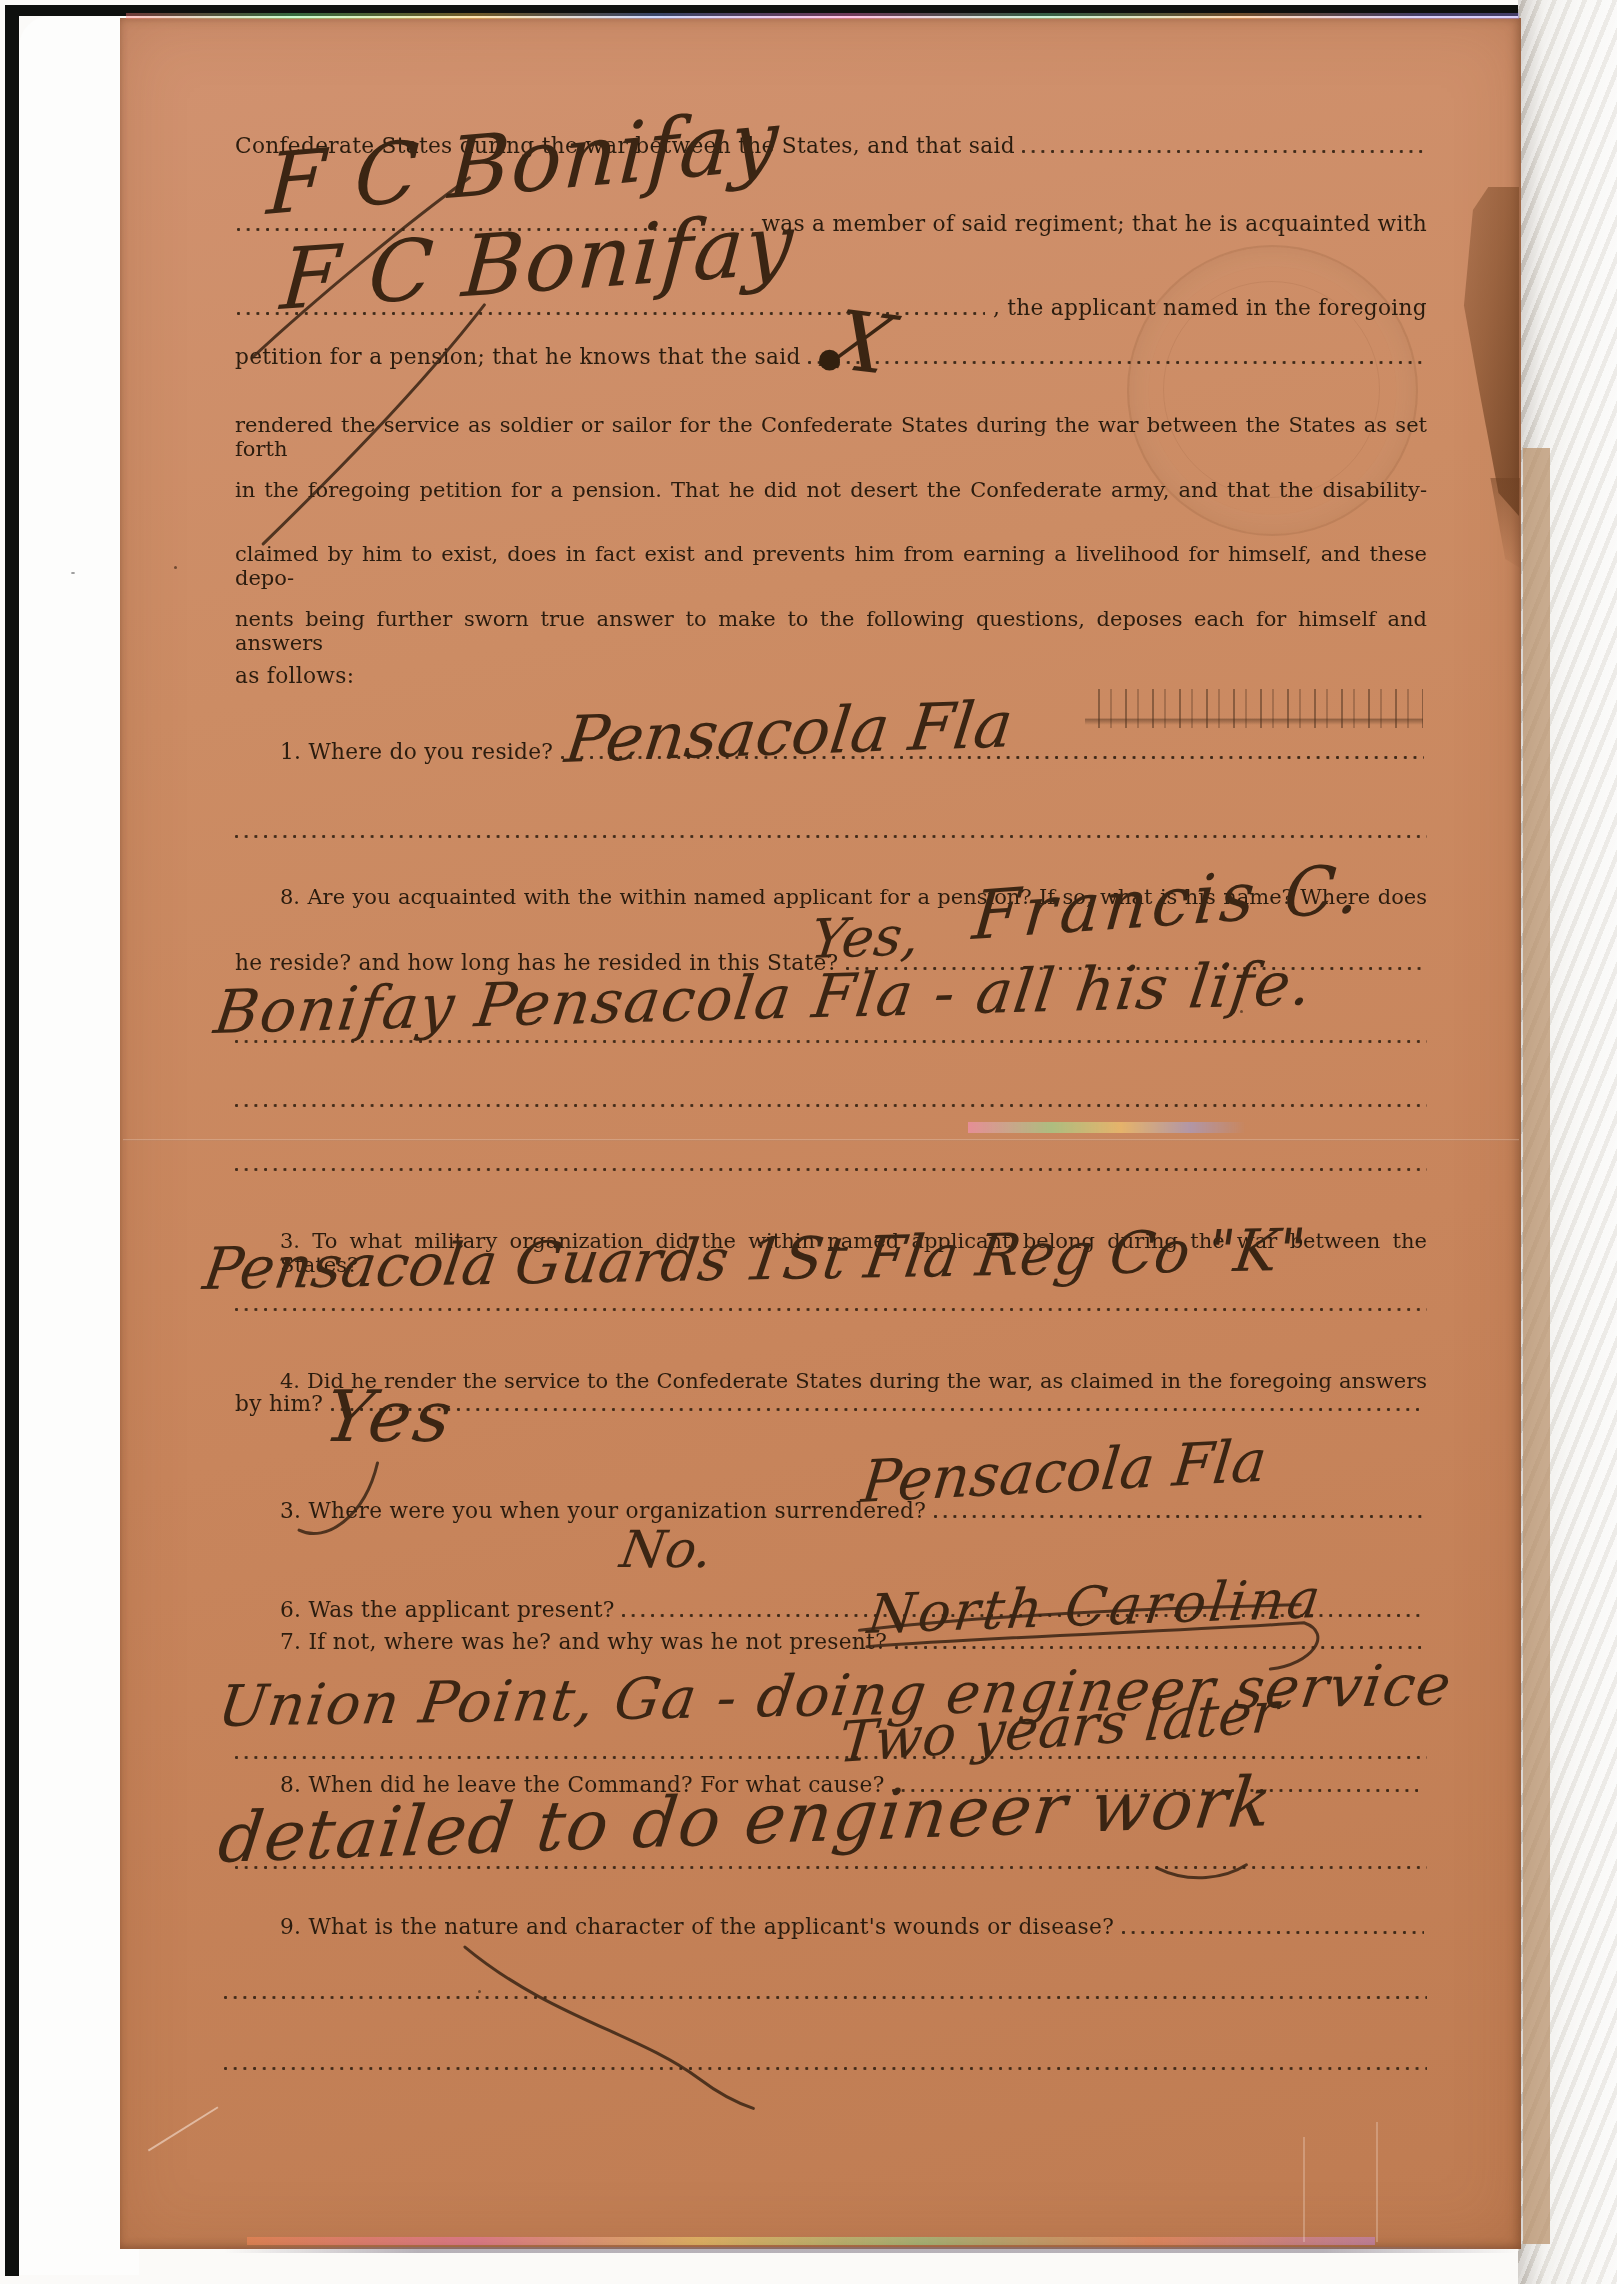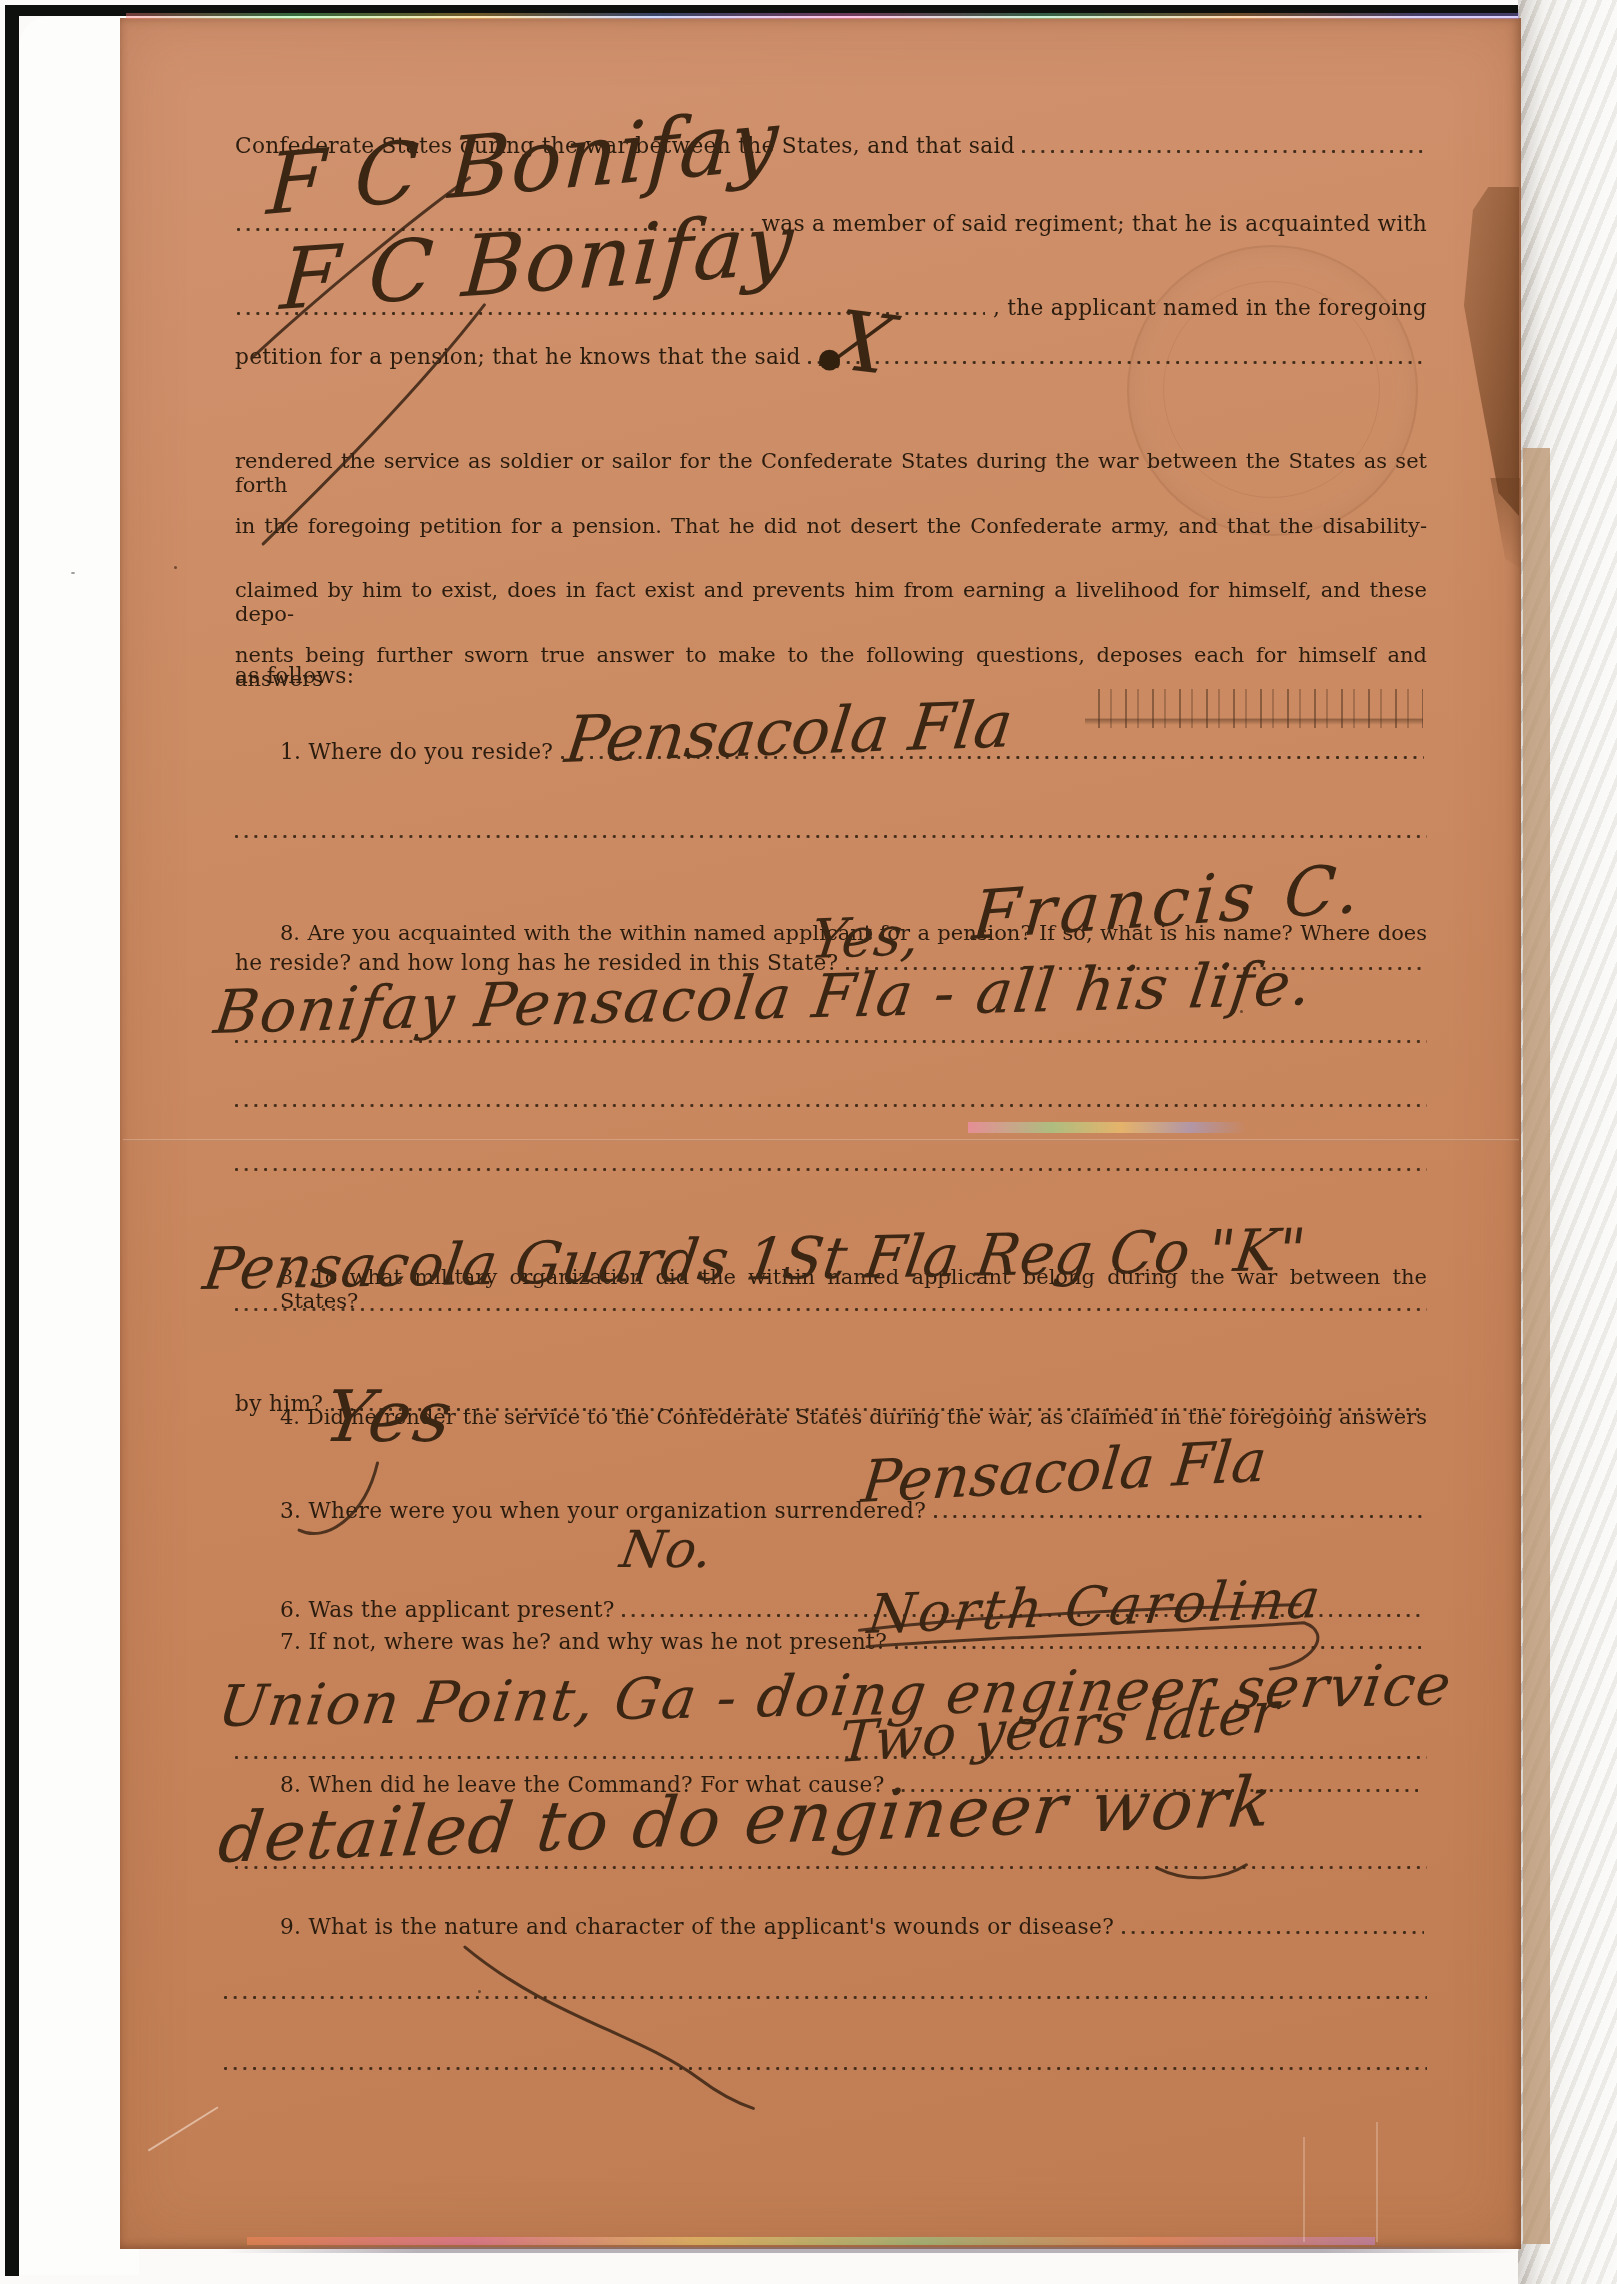--- a/index.html
+++ b/index.html
@@ -40,21 +40,21 @@
   .scratch{position:absolute;left:142px;top:2128px;width:82px;height:1.5px;background:rgba(255,244,235,.5);transform:rotate(-32deg);}
   .smudge{position:absolute;left:1085px;top:689px;width:338px;height:39px;opacity:.8;filter:blur(0.4px);
         background:
           linear-gradient(rgba(42,25,12,0) 74%,rgba(42,25,12,.45) 78%,rgba(42,25,12,0) 92%),
           repeating-linear-gradient(90deg,transparent 0 12.7px,rgba(42,25,12,.5) 12.7px 15px,transparent 15px 25px,rgba(42,25,12,.3) 25px 27px);}
   .speck{position:absolute;border-radius:50%;background:rgba(50,30,15,.6);}
   
   .pt,.pt-in{font-family:"DejaVu Serif","Liberation Serif",serif;font-size:21.7px;color:#2b1c0e;}
   .pt{position:absolute;white-space:nowrap;letter-spacing:0.3px;}
   .pt-in{white-space:nowrap;letter-spacing:0.3px;}
-  .just{white-space:normal;text-align:justify;text-align-last:justify;letter-spacing:0;font-size:21px;margin-top:36px;}
+  .just{white-space:normal;text-align:justify;text-align-last:justify;letter-spacing:0;font-size:21px;}
   .pline{position:absolute;display:flex;align-items:baseline;}
   .leader-fill{flex:1;height:3px;margin:0 3px 3.7px 7.5px;
         background:radial-gradient(circle at 1.5px 1.5px,rgba(43,28,14,.88) 1.3px,transparent 1.7px) repeat-x;background-size:9.7px 3px;}
   .leader-first{margin:0 7.5px 3.7px 1.5px;}
   .dotline{position:absolute;height:3px;
         background:radial-gradient(circle at 1.5px 1.5px,rgba(43,28,14,.85) 1.3px,transparent 1.7px) repeat-x;background-size:9.7px 3px;}
   
   .hw{position:absolute;font-family:"DejaVu Serif","Liberation Serif",serif;font-style:italic;
       color:#3b2513;white-space:nowrap;transform-origin:left bottom;line-height:1;}
   .strokes{position:absolute;left:0;top:0;pointer-events:none;}

